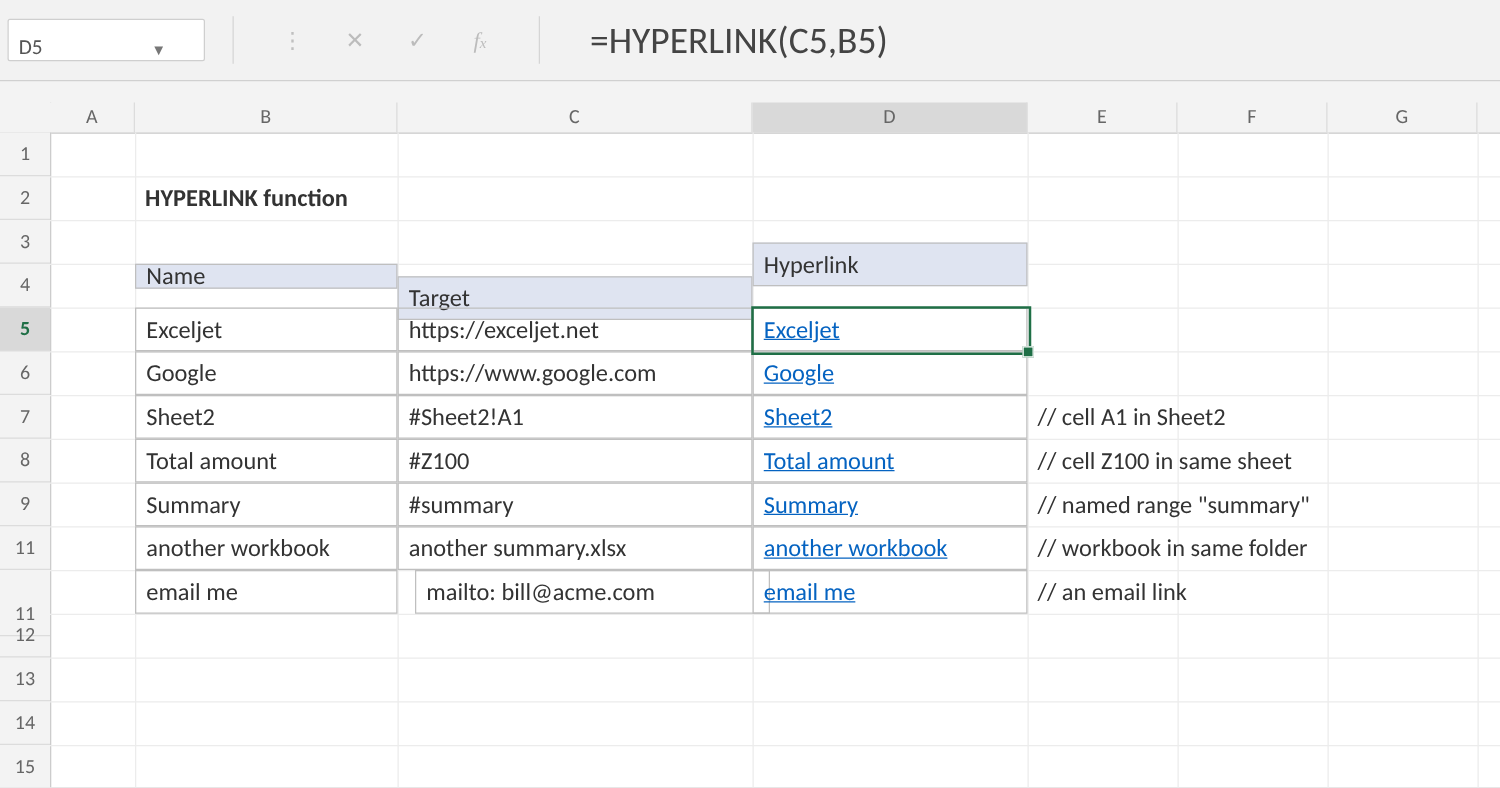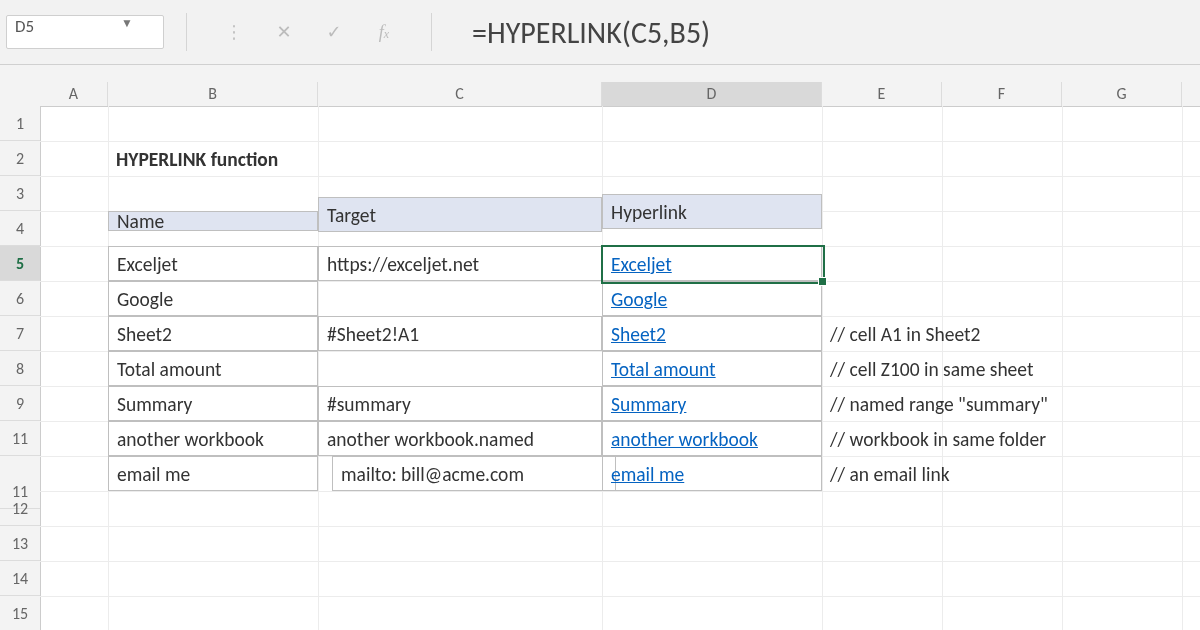--- a/index.html
+++ b/index.html
@@ -1,19 +1,19 @@
 <!DOCTYPE html>
 <html><head>
 <meta charset="utf-8">
 <style>
   html,body{margin:0;padding:0;font-family:Calibri,'Segoe UI',Arial,sans-serif;background:#fff;color:#222;font-size:18px;}
   .wrap{width:1200px;height:630px;position:relative;overflow:hidden;border-bottom:1px solid #d0d0d0;}
   
   .fbar{height:64px;background:#f2f2f2;border-bottom:1px solid #d0d0d0;display:flex;align-items:center;padding:0 6px 0 6px;gap:0;position:relative;}
-  .namebox{display:flex;align-items:flex-start;gap:6px;background:#fff;border:1px solid #cfcfcf;height:32px;padding:0 8px;border-radius:2px;min-width:140px;}
+  .namebox{display:flex;align-items:flex-end;gap:6px;background:#fff;border:1px solid #cfcfcf;height:32px;padding:0 8px;border-radius:2px;min-width:140px;}
   .namebox .cellref{font-size:17px;color:#555;min-width:100px;}
   .namebox .dd{color:#777;font-size:12px;}
   .fbar-sep{width:1px;height:38px;background:#d5d5d5;margin:0 22px;}
   .fbar .icon{width:22px;text-align:center;color:#bcbcbc;font-size:18px;margin:0 14px;}
   .fbar .icon.dots{color:#c0c0c0;letter-spacing:0;}
   .fbar .formula{flex:1;font-size:30px;color:#444;margin-left:18px;font-family:Calibri,Arial,sans-serif;}
   
   .subbar{height:18px;background:#f3f3f3;border-bottom:1px solid #d0d0d0;}
   
   .grid{position:absolute;top:82px;left:0;right:0;bottom:0;}
@@ -109,56 +109,58 @@
           <div style="top: 350px;"></div>
           <div style="top: 385px;"></div>
           <div style="top: 420px;"></div>
           <div style="top: 455px;"></div>
           <div style="top: 490px;"></div>
         </div>
   <div class="cell " style="left: 68px; top: 35px; width: 500px; height: 35px;">
           <span class="title">HYPERLINK function</span>
         </div>
         <div class="cell thead bordered" style="left: 68px; top: 105px; width: 210px; height: 20px;">Name</div>
-        <div class="cell thead bordered" style="left: 278px; top: 91px; width: 284px; height: 35px;">Target</div>
+        <div class="cell thead bordered" style="left: 278px; top: 115px; width: 284px; height: 35px;">Target</div>
         <div class="cell thead bordered" style="left: 562px; top: 88px; width: 220px; height: 35px;">Hyperlink</div>
         <div class="cell bordered" style="left: 68px; top: 140px; width: 210px; height: 35px;">Exceljet</div>
         <div class="cell bordered" style="left: 278px; top: 140px; width: 284px; height: 35px;">https://exceljet.net</div>
         <div class="cell bordered" style="left: 562px; top: 140px; width: 220px; height: 35px;">
           <span class="hlink">Exceljet</span>
         </div>
         <div class="cell bordered" style="left: 68px; top: 175px; width: 210px; height: 35px;">Google</div>
+        <div class="cell bordered" style="left: 278px; top: 175px; width: 284px; height: 35px;">https://www.google.com</div>
         <div class="cell bordered" style="left: 562px; top: 175px; width: 220px; height: 35px;">
           <span class="hlink">Google</span>
         </div>
         <div class="cell bordered" style="left: 68px; top: 210px; width: 210px; height: 35px;">Sheet2</div>
         <div class="cell bordered" style="left: 278px; top: 210px; width: 284px; height: 35px;">#Sheet2!A1</div>
         <div class="cell bordered" style="left: 562px; top: 210px; width: 220px; height: 35px;">
           <span class="hlink">Sheet2</span>
         </div>
         <div class="cell " style="left: 782px; top: 210px; width: 400px; height: 35px;">
           <span class="comment">// cell A1 in  Sheet2</span>
         </div>
         <div class="cell bordered" style="left: 68px; top: 245px; width: 210px; height: 35px;">Total amount</div>
+        <div class="cell bordered" style="left: 278px; top: 245px; width: 284px; height: 35px;">#Z100</div>
         <div class="cell bordered" style="left: 562px; top: 245px; width: 220px; height: 35px;">
           <span class="hlink">Total amount</span>
         </div>
         <div class="cell " style="left: 782px; top: 245px; width: 400px; height: 35px;">
           <span class="comment">// cell Z100 in same sheet</span>
         </div>
         <div class="cell bordered" style="left: 68px; top: 280px; width: 210px; height: 35px;">Summary</div>
         <div class="cell bordered" style="left: 278px; top: 280px; width: 284px; height: 35px;">#summary</div>
         <div class="cell bordered" style="left: 562px; top: 280px; width: 220px; height: 35px;">
           <span class="hlink">Summary</span>
         </div>
         <div class="cell " style="left: 782px; top: 280px; width: 400px; height: 35px;">
           <span class="comment">// named range "summary"</span>
         </div>
         <div class="cell bordered" style="left: 68px; top: 315px; width: 210px; height: 35px;">another workbook</div>
-        <div class="cell bordered" style="left: 278px; top: 315px; width: 284px; height: 35px;">another workbook.named</div>
+        <div class="cell bordered" style="left: 278px; top: 315px; width: 284px; height: 35px;">another summary.xlsx</div>
         <div class="cell bordered" style="left: 562px; top: 315px; width: 220px; height: 35px;">
           <span class="hlink">another workbook</span>
         </div>
         <div class="cell " style="left: 782px; top: 315px; width: 400px; height: 35px;">
           <span class="comment">// workbook in same folder</span>
         </div>
         <div class="cell bordered" style="left: 68px; top: 350px; width: 210px; height: 35px;">email me</div>
         <div class="cell bordered" style="left: 292px; top: 350px; width: 284px; height: 35px;">mailto: bill@acme.com</div>
         <div class="cell bordered" style="left: 562px; top: 350px; width: 220px; height: 35px;">
           <span class="hlink">email me</span>

